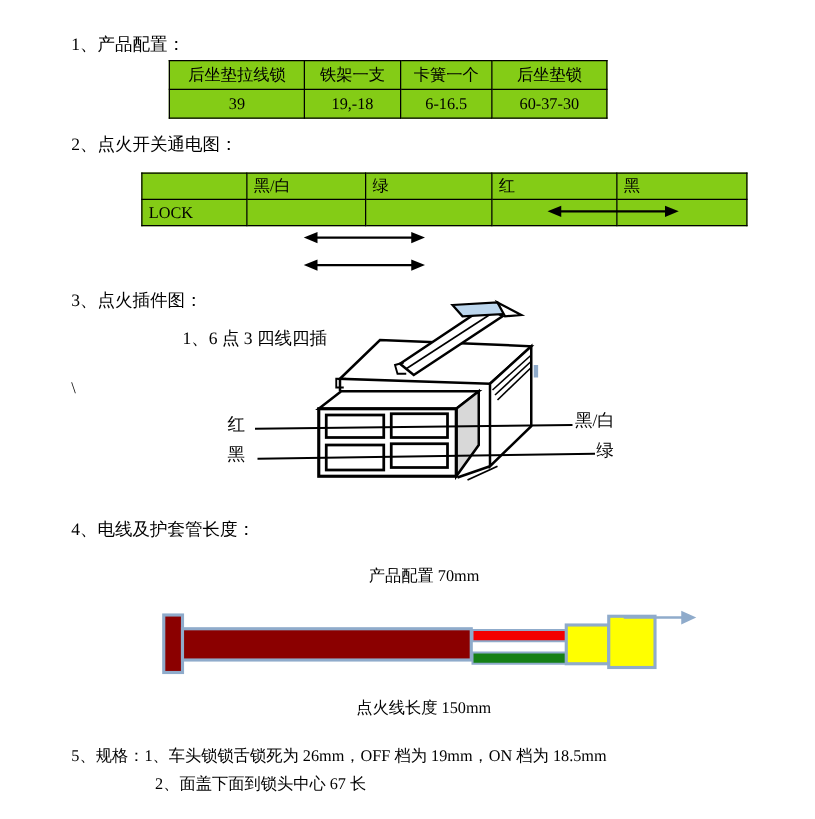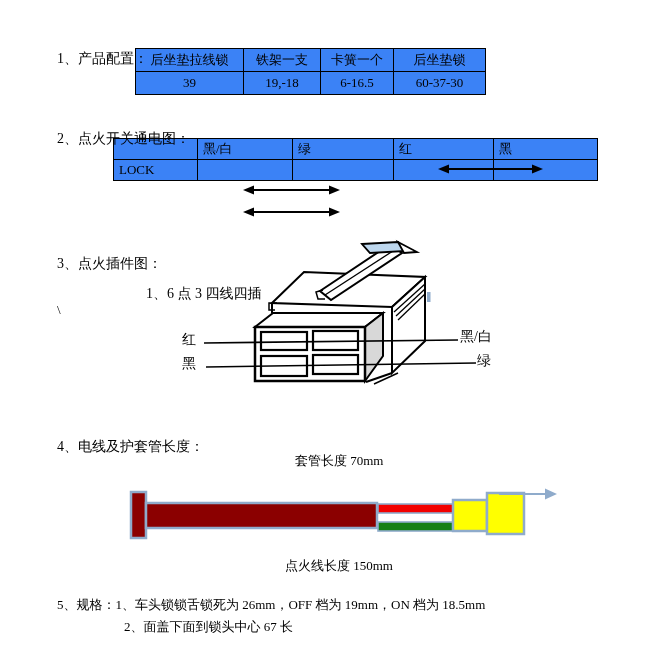--- a/index.html
+++ b/index.html
@@ -1,21 +1,21 @@
 <!DOCTYPE html>
 <html><head>
 <meta charset="utf-8">
 <style>
   * { margin:0; padding:0; box-sizing:border-box; }
   html,body { width:652px; height:655px; background:#ffffff; }
   body { position:relative; font-family:"Liberation Serif","DejaVu Serif",serif; color:#000; overflow:hidden; }
   .abs { position:absolute; }
-  .title { font-size:14px; white-space:nowrap; z-index:2;margin-top:23px; }
+  .title { font-size:14px; white-space:nowrap; z-index:2; }
   .small { font-size:13px; white-space:nowrap; z-index:2; }
-  table { border-collapse:collapse; table-layout:fixed; background:#3b82f6; z-index:1; }
+  table { border-collapse:collapse; table-layout:fixed; background:#84cc16; z-index:1; }
   td,th { border:1px solid #000; font-weight:normal; font-size:13px; overflow:hidden; white-space:nowrap; }
   #product-table { position:absolute; left:135px; top:48px; width:350px; }
   #product-table td, #product-table th { text-align:center; height:23px; }
   #switch-table { position:absolute; left:113px; top:138px; width:484px; }
   #switch-table td, #switch-table th { text-align:left; padding-left:5px; height:21px; }
   #overlay { position:absolute; left:0; top:0; z-index:5; pointer-events:none; }
   .wire-label { font-size:13px; white-space:nowrap; z-index:2; }
   .conn-label { font-size:14px; white-space:nowrap; z-index:2; }
 </style>
 </head>
@@ -77,21 +77,21 @@
         <td></td>
   </tr>
 </tbody>
   </table>
 
 <div class="abs conn-label" style="left:182px; top:331px">红</div>
 <div class="abs conn-label" style="left:182px; top:355px">黑</div>
 <div class="abs conn-label" style="left:460px; top:328px">黑/白</div>
 <div class="abs conn-label" style="left:477px; top:352px">绿</div>
 
-<div class="abs wire-label" style="left:295px; top:452px">套管长度 70mm</div>
+<div class="abs wire-label" style="left:295px; top:452px">产品配置 70mm</div>
 <div class="abs wire-label" style="left:285px; top:557px">点火线长度 150mm</div>
 
 <svg id="overlay" width="652" height="655" viewBox="0 0 652 655">
 
   <g stroke="#000" fill="#000">
     <g>
       <line x1="446" y1="169" x2="536" y2="169" stroke-width="1.8"></line>
       <polygon points="438,169 449,164.5 449,173.5" stroke="none"></polygon>
       <polygon points="543,169 532,164.5 532,173.5" stroke="none"></polygon>
     </g>

